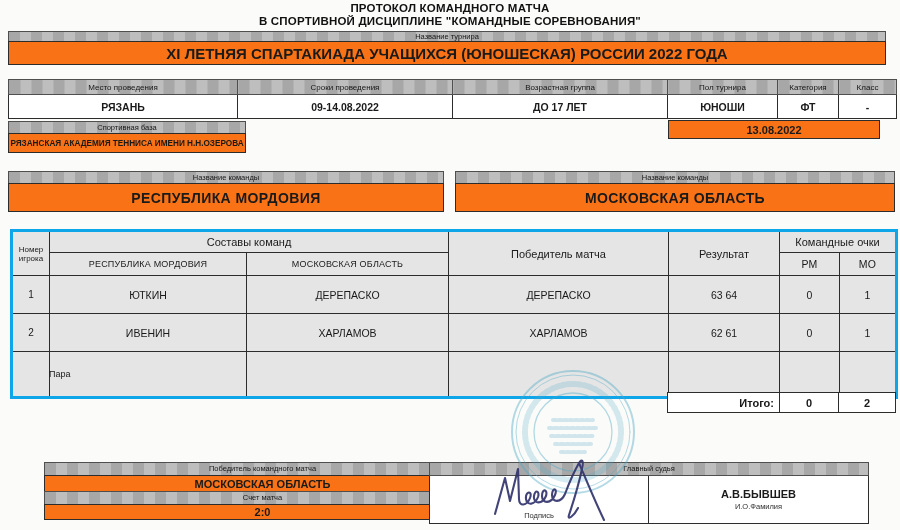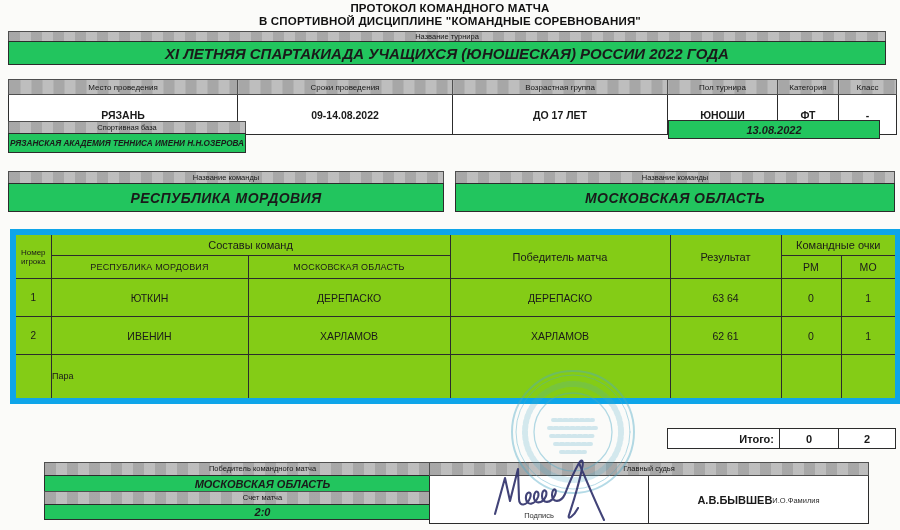--- a/index.html
+++ b/index.html
@@ -7,57 +7,57 @@
   .page{position:relative;width:900px;height:530px;background:#fbfbf9;overflow:hidden;}
 
   .abs{position:absolute;}
 
   .doc-title{width:900px;text-align:center;font-weight:bold;font-size:11.5px;letter-spacing:.2px;color:#111;}
 
   .strip{background:#b4b4b4;
     background-image:repeating-linear-gradient(90deg,rgba(0,0,0,.07) 0 11px,rgba(255,255,255,.13) 11px 22px);
     border:1px solid #4f4f4f;color:#161616;display:flex;align-items:center;justify-content:center;
     font-size:7.5px;line-height:1;box-sizing:border-box;}
-  .vbox{background:#22c55e;border:1.5px solid #2c2c2c;display:flex;align-items:center;justify-content:center;
-    font-weight:bold;box-sizing:border-box;margin-top:-1px;font-style:italic;}
+  .vbox{background:#f97316;border:1.5px solid #2c2c2c;display:flex;align-items:center;justify-content:center;
+    font-weight:bold;box-sizing:border-box;margin-top:-1px;}
 
   
   table{border-collapse:collapse;border-radius:7px;}
   .info-table{width:888px;table-layout:fixed;border:1.5px solid #2c2c2c;}
   .info-table th{background:#b4b4b4;
     background-image:repeating-linear-gradient(90deg,rgba(0,0,0,.07) 0 11px,rgba(255,255,255,.13) 11px 22px);
     border:1px solid #4f4f4f;font-weight:normal;font-size:8px;height:14px;padding:0;color:#161616;}
   .info-table td{border:1px solid #2c2c2c;background:#fff;font-weight:bold;font-size:10.5px;
-    height:15px;text-align:center;padding:12px;}
+    height:15px;text-align:center;padding:4px;}
 
   
-  .main-table{width:885px;table-layout:fixed;border:6px solid #0ea5e9;background:#84cc16;}
+  .main-table{width:885px;table-layout:fixed;border:3px solid #0ea5e9;background:#e5e5e5;}
   .main-table th,.main-table td{border:1px solid #2c2c2c;padding:0;text-align:center;vertical-align:middle;}
   .main-table th{font-weight:normal;font-size:11px;}
   .main-table .h1 th{height:20px;}
   .main-table .h2 th{height:22px;font-size:9px;letter-spacing:.2px;}
   .main-table .h2 th.pts{font-size:10.5px;}
   .no-head div{font-size:8px;line-height:9px;}
   .main-table td{font-size:10.5px;}
   .main-table tr.r{height:38px;}
   .main-table tr.pair{height:46px;}
   .main-table td.num{font-size:10px;}
   .main-table tr.pair td.num{font-size:9px;padding-left:36px;}
 
   
   .total-row{display:flex;}
   .total-row .tcell{border:1.5px solid #2c2c2c;background:#fff;box-sizing:border-box;height:21px;
-    display:flex;align-items:center;justify-content:center;font-weight:bold;font-size:11px;margin-left:-1.5px;margin-top:36px;}
+    display:flex;align-items:center;justify-content:center;font-weight:bold;font-size:11px;margin-left:-1.5px;}
   .total-row .tlabel{width:113px;justify-content:flex-end;padding-right:5px;margin-left:0;}
 
   .footer-val{font-size:11px;}
   .caption{font-size:7.5px;color:#2f2f2f;}
 
   .sig-cell{position:relative;width:219px;border-right:1.5px solid #2c2c2c;box-sizing:border-box;}
-  .name-cell{flex:1;display:flex;flex-direction:row;align-items:center;justify-content:center;}
+  .name-cell{flex:1;display:flex;flex-direction:column;align-items:center;justify-content:center;}
 
   .stamp{opacity:.42;}
   .signature{opacity:.92;}
 </style>
 </head>
 <body>
 
 <div class="page">
 
   <div class="abs doc-title" style="top:2px;">ПРОТОКОЛ КОМАНДНОГО МАТЧА</div>

